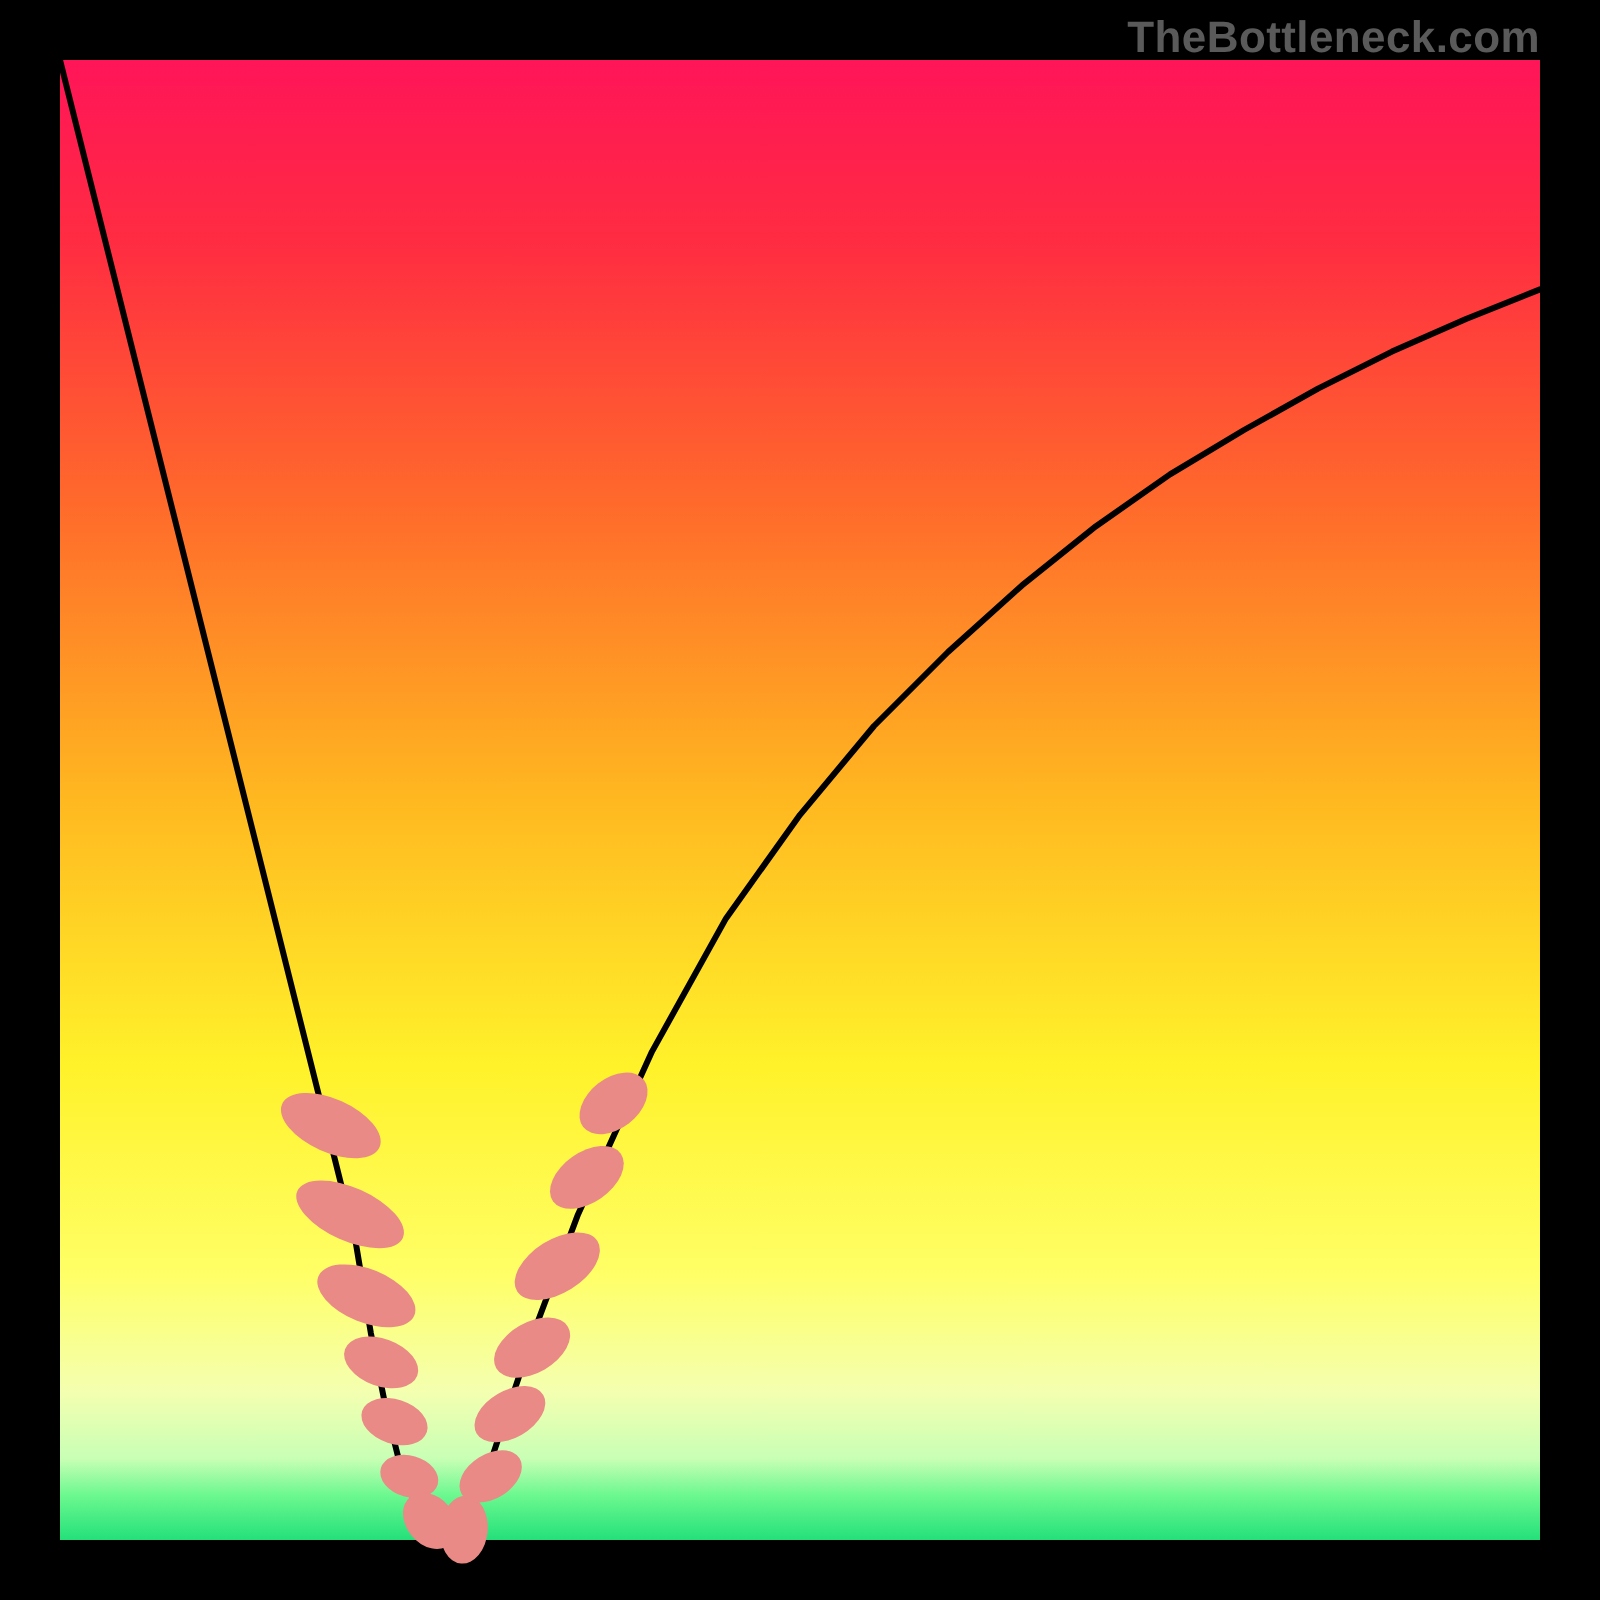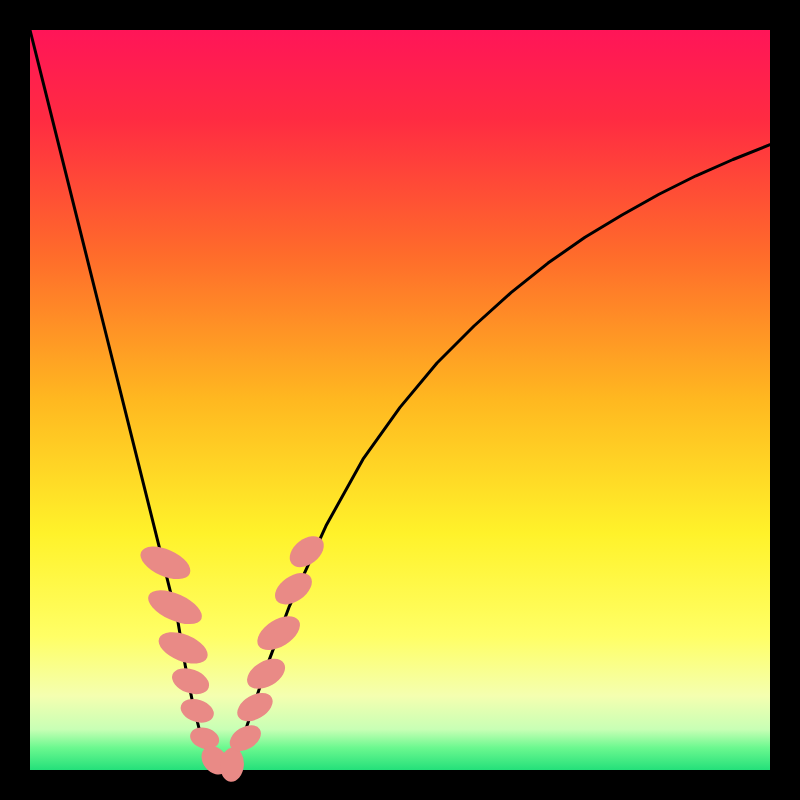--- a/index.html
+++ b/index.html
@@ -89,13 +89,14 @@
           <ellipse cx="215.34" cy="708.18" rx="11.10" ry="17.02" fill="#e98a86" transform="rotate(58 215.34 708.18)"></ellipse>
           <ellipse cx="224.96" cy="677.10" rx="11.84" ry="19.24" fill="#e98a86" transform="rotate(60 224.96 677.10)"></ellipse>
           <ellipse cx="236.06" cy="643.80" rx="12.58" ry="20.72" fill="#e98a86" transform="rotate(60 236.06 643.80)"></ellipse>
           <ellipse cx="248.64" cy="603.10" rx="13.32" ry="23.68" fill="#e98a86" transform="rotate(58 248.64 603.10)"></ellipse>
           <ellipse cx="263.44" cy="558.70" rx="12.58" ry="20.72" fill="#e98a86" transform="rotate(55 263.44 558.70)"></ellipse>
           <ellipse cx="276.76" cy="521.70" rx="12.58" ry="19.24" fill="#e98a86" transform="rotate(52 276.76 521.70)"></ellipse>
         </g>
     </svg>
   </div>
 
+  <div class="watermark">TheBottleneck.com</div>
 </div>
 
 </body></html>

